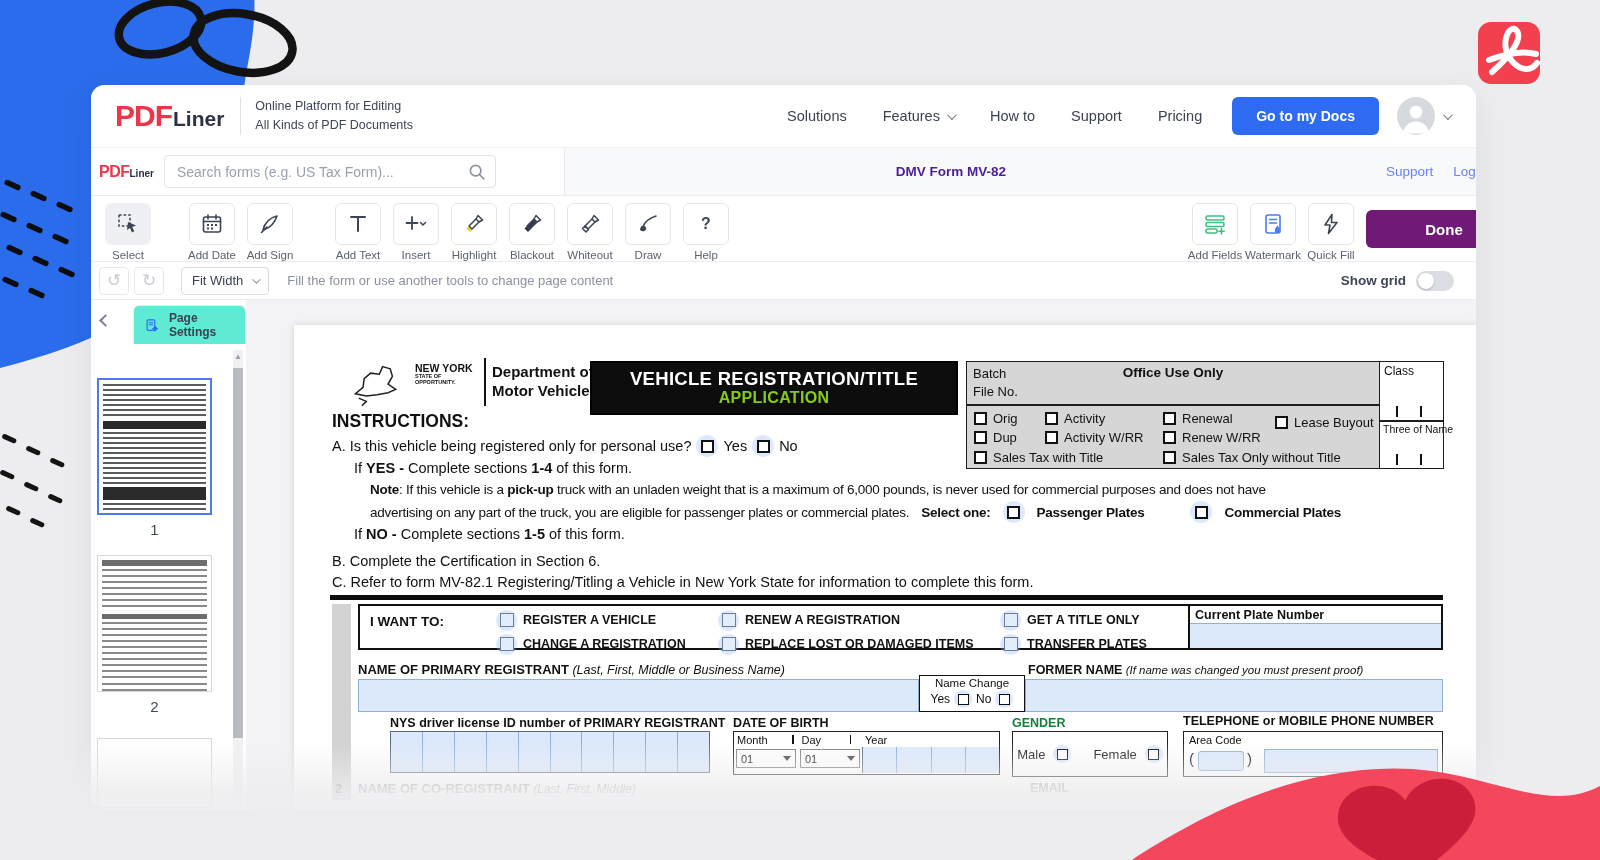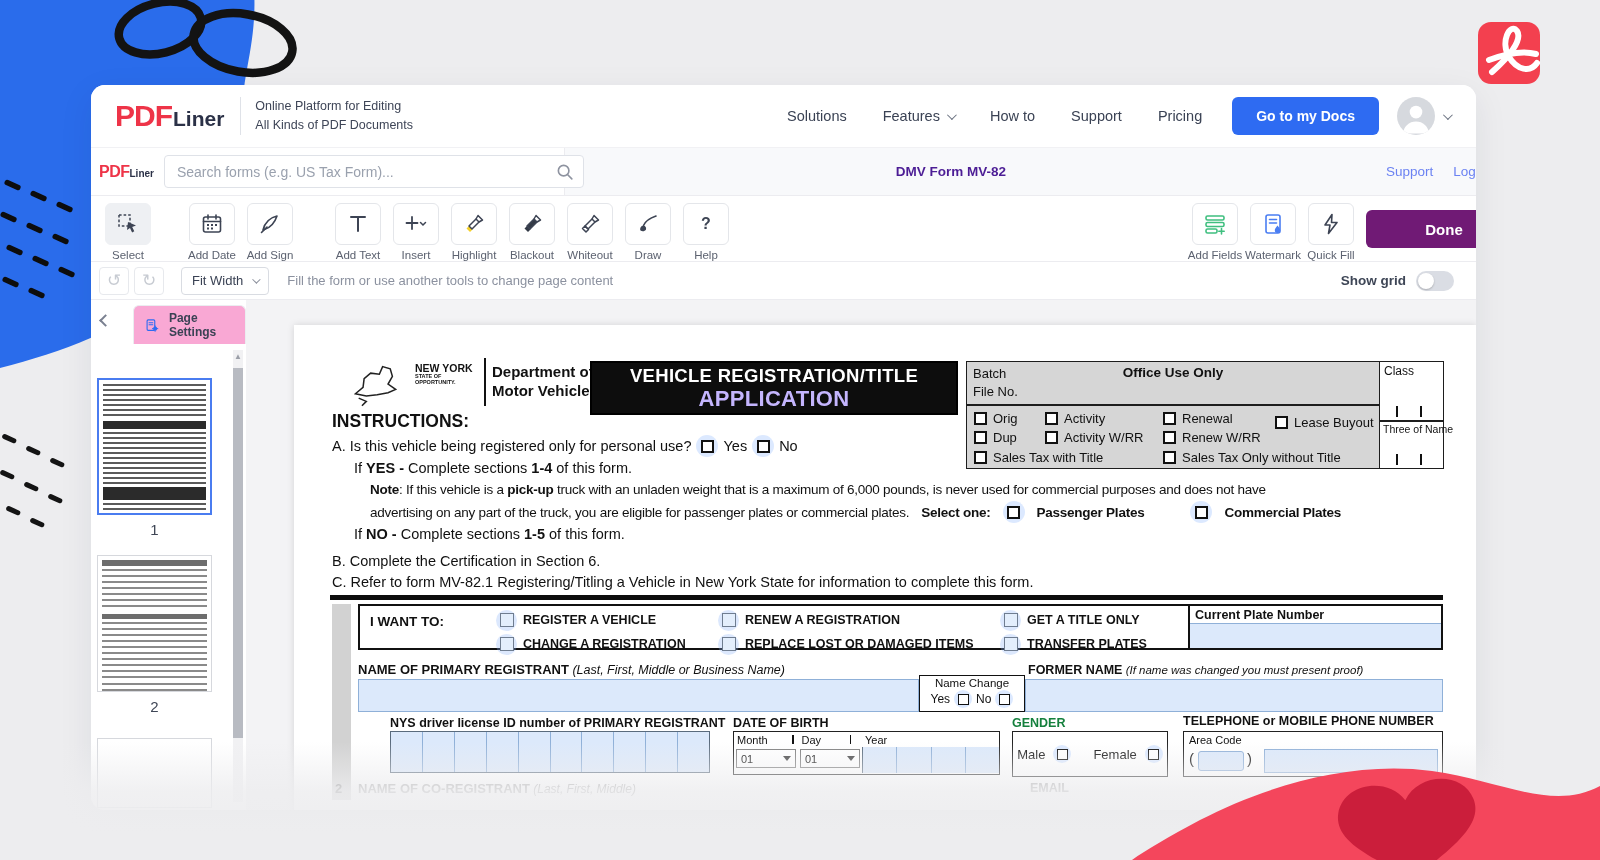--- a/index.html
+++ b/index.html
@@ -37,21 +37,21 @@
 
   
   .search-row { position:absolute; left:0; top:63px; width:100%; height:48px; background:#f8f9fb;
     border-bottom:1px solid #ececf0; }
   .search-left { position:absolute; left:0; top:0; width:474px; height:100%; background:#fff;
     border-right:1px solid #ececf0; display:flex; align-items:center; padding-left:8px; }
   .logo-small { display:flex; align-items:baseline; margin-right:10px; }
   .logo-small .p1 { font-size:16px; font-weight:bold; color:#ee3448; letter-spacing:-.5px; }
   .logo-small .p2 { font-size:10px; font-weight:bold; color:#2b3147; }
   .search-box { position:relative; }
-  .search-box input { width:420px; height:33px; border:1px solid #dfe2e8; border-radius:4px; background:#fff;
+  .search-box input { width:332px; height:33px; border:1px solid #dfe2e8; border-radius:4px; background:#fff;
     padding:0 34px 0 12px; font-size:14px; color:#5a6170; font-family:inherit; }
   .search-box input::placeholder { color:#9aa1ae; }
   .search-ic { position:absolute; right:9px; top:7px; }
   .doc-title { position:absolute; left:700px; top:0; width:320px; height:100%; display:flex; align-items:center;
     justify-content:center; font-size:13.5px; font-weight:bold; color:#4c1d95; }
   .mini-links { position:absolute; right:-14px; top:0; height:100%; display:flex; align-items:center; gap:20px;
     font-size:13.5px; color:#6b82f2; }
 
   
   .toolbar { position:absolute; left:0; top:111px; width:100%; height:66px; background:#fff;
@@ -79,21 +79,21 @@
   .tgl { width:38px; height:20px; border-radius:10px; background:#dadde4; position:relative; }
   .tgl::after { content:''; position:absolute; left:2px; top:2px; width:16px; height:16px; border-radius:50%;
     background:#fff; box-shadow:0 1px 2px rgba(0,0,0,.22); }
 
   
   .body { position:absolute; left:0; top:215px; width:100%; height:510px; background:#f3f3f5; }
   .sidebar { position:absolute; left:0; top:0; width:155px; height:100%; background:#fff; }
   .collapse { position:absolute; left:10px; top:16px; width:9px; height:9px; border-left:2px solid #7a8090;
     border-bottom:2px solid #7a8090; transform:rotate(45deg); }
   .ps-tab { position:absolute; left:42px; top:5px; height:39px; padding:0 11px; display:flex; align-items:center; gap:10px;
-    background:#f9a8d4; border:1px solid #ebedf0; border-bottom:none; border-radius:6px 6px 0 0;
+    background:#5eead4; border:1px solid #ebedf0; border-bottom:none; border-radius:6px 6px 0 0;
     font-size:12px; font-weight:bold; color:#3a4254; }
   .thumb { position:absolute; left:6px; width:115px; background:#fff; border:1px solid #d6d8dd; padding:4px; }
   .thumb.sel { border:2px solid #4a7cf0; }
   .tlines { background:repeating-linear-gradient(180deg,#5b5b5b 0 2px, transparent 2px 5px); }
   .tlines.lt { background:repeating-linear-gradient(180deg,#8a8a8a 0 2px, transparent 2px 6px); }
   .tdark { background:#2b2b2b; }
   .pnum { position:absolute; width:115px; left:6px; text-align:center; font-size:15px; color:#3f4656; }
   .sb-track { position:absolute; left:142px; top:50px; width:10px; height:452px; background:#f1f1f3; }
   .sb-thumb { position:absolute; left:142px; top:68px; width:10px; height:370px; background:#b8bbc2; }
   .sb-up { position:absolute; left:141px; top:52px; width:12px; text-align:center; font-size:8px; color:#9b9fa8; }
@@ -422,21 +422,21 @@
           <div class="fb" style="font-size:5.5px;">OPPORTUNITY.</div>
         </div>
         <div class="fx" style="left:190px; top:33px; width:1.6px; height:48px; background:#111;"></div>
         <div class="fx fb" style="left:198px; top:38px; font-size:15px; color:#111; line-height:1.25;">
           <div>Department of</div>
           <div>Motor Vehicles</div>
         </div>
 
         <div class="fx blackbar" style="left:296px; top:36px; width:368px; height:54px; display:flex; flex-direction:column; align-items:center; justify-content:center; border:2px solid #000;">
           <div class="fb" style="color:#fff; font-size:18.5px; letter-spacing:.3px; line-height:1.15;">VEHICLE REGISTRATION/TITLE</div>
-          <div class="fb" style="color:#c4b5fd; font-size:22px; letter-spacing:.3px; line-height:1.15;">APPLICATION</div>
+          <div class="fb" style="color:#84cc16; font-size:16px; letter-spacing:.3px; line-height:1.15;">APPLICATION</div>
         </div>
 
         <div class="fx officebox" style="left:672px; top:36px; width:414px; height:108px;">
           <div class="fx fb" style="left:0; top:3px; width:100%; text-align:center; font-size:13.5px; color:#111;">Office Use Only</div>
           <div class="fx" style="left:6px; top:4px; font-size:13px; color:#111;">Batch</div>
           <div class="fx" style="left:6px; top:22px; font-size:13px; color:#111;">File No.</div>
           <div class="fx" style="left:0; top:42px; width:100%; height:1.5px; background:#1d1d1d;"></div>
           <div class="ocb-row" style="left:7px; top:49px;">
               <span class="cbo"></span>
               <span>Orig</span>

